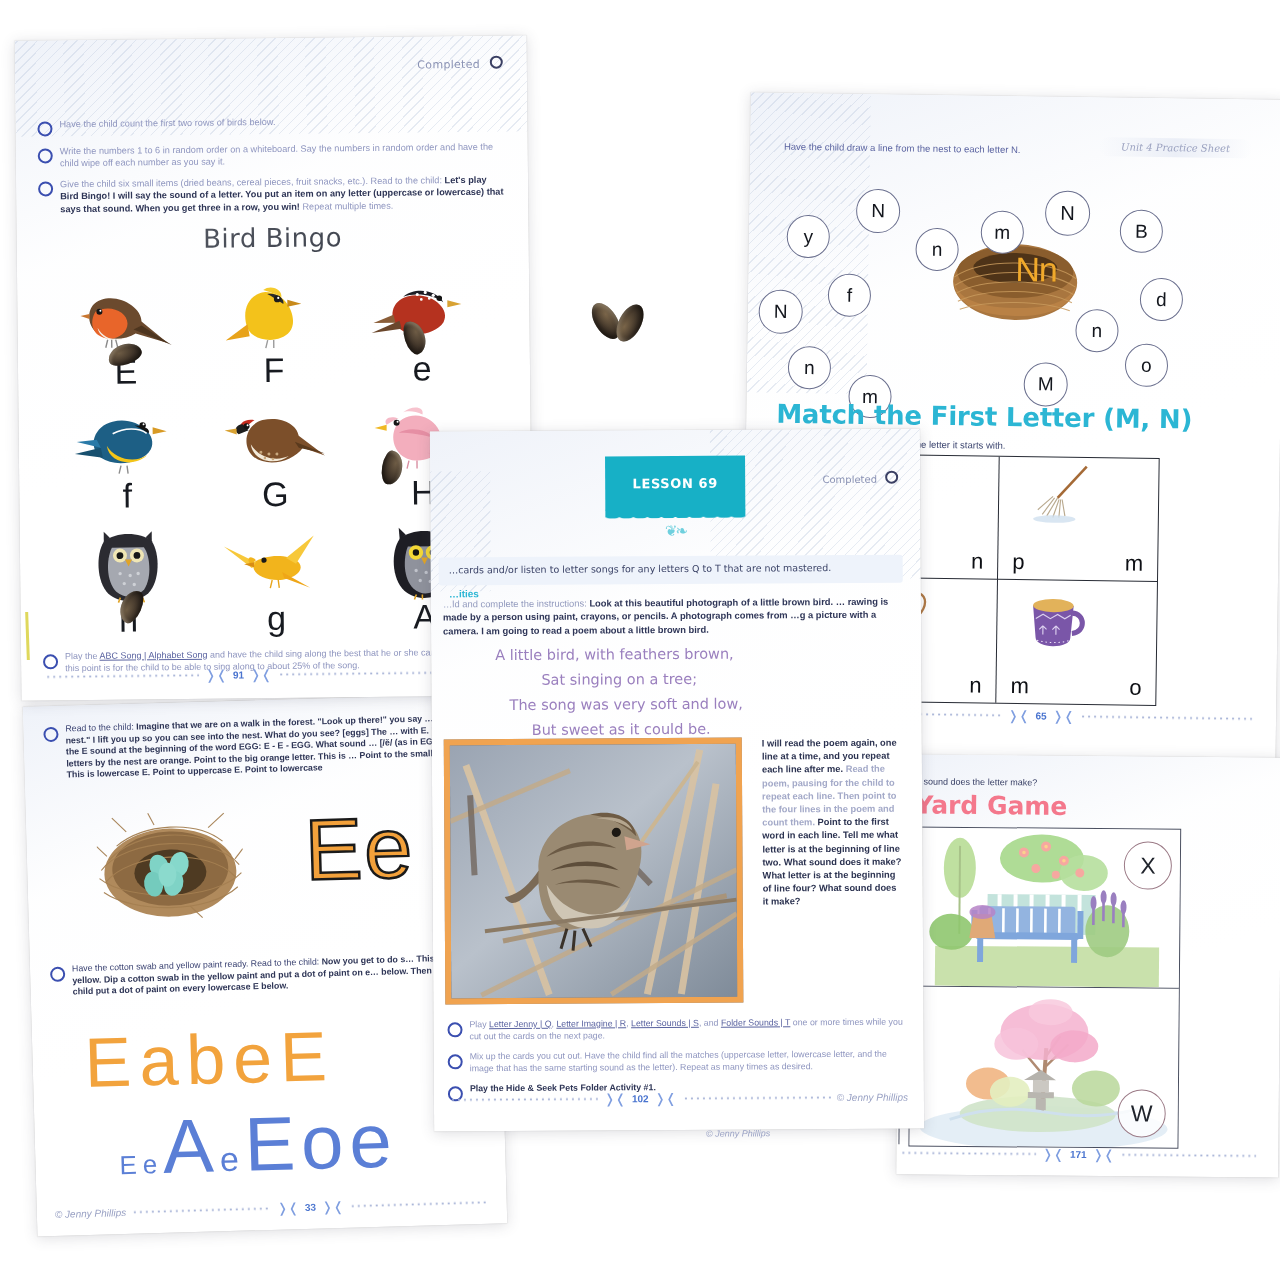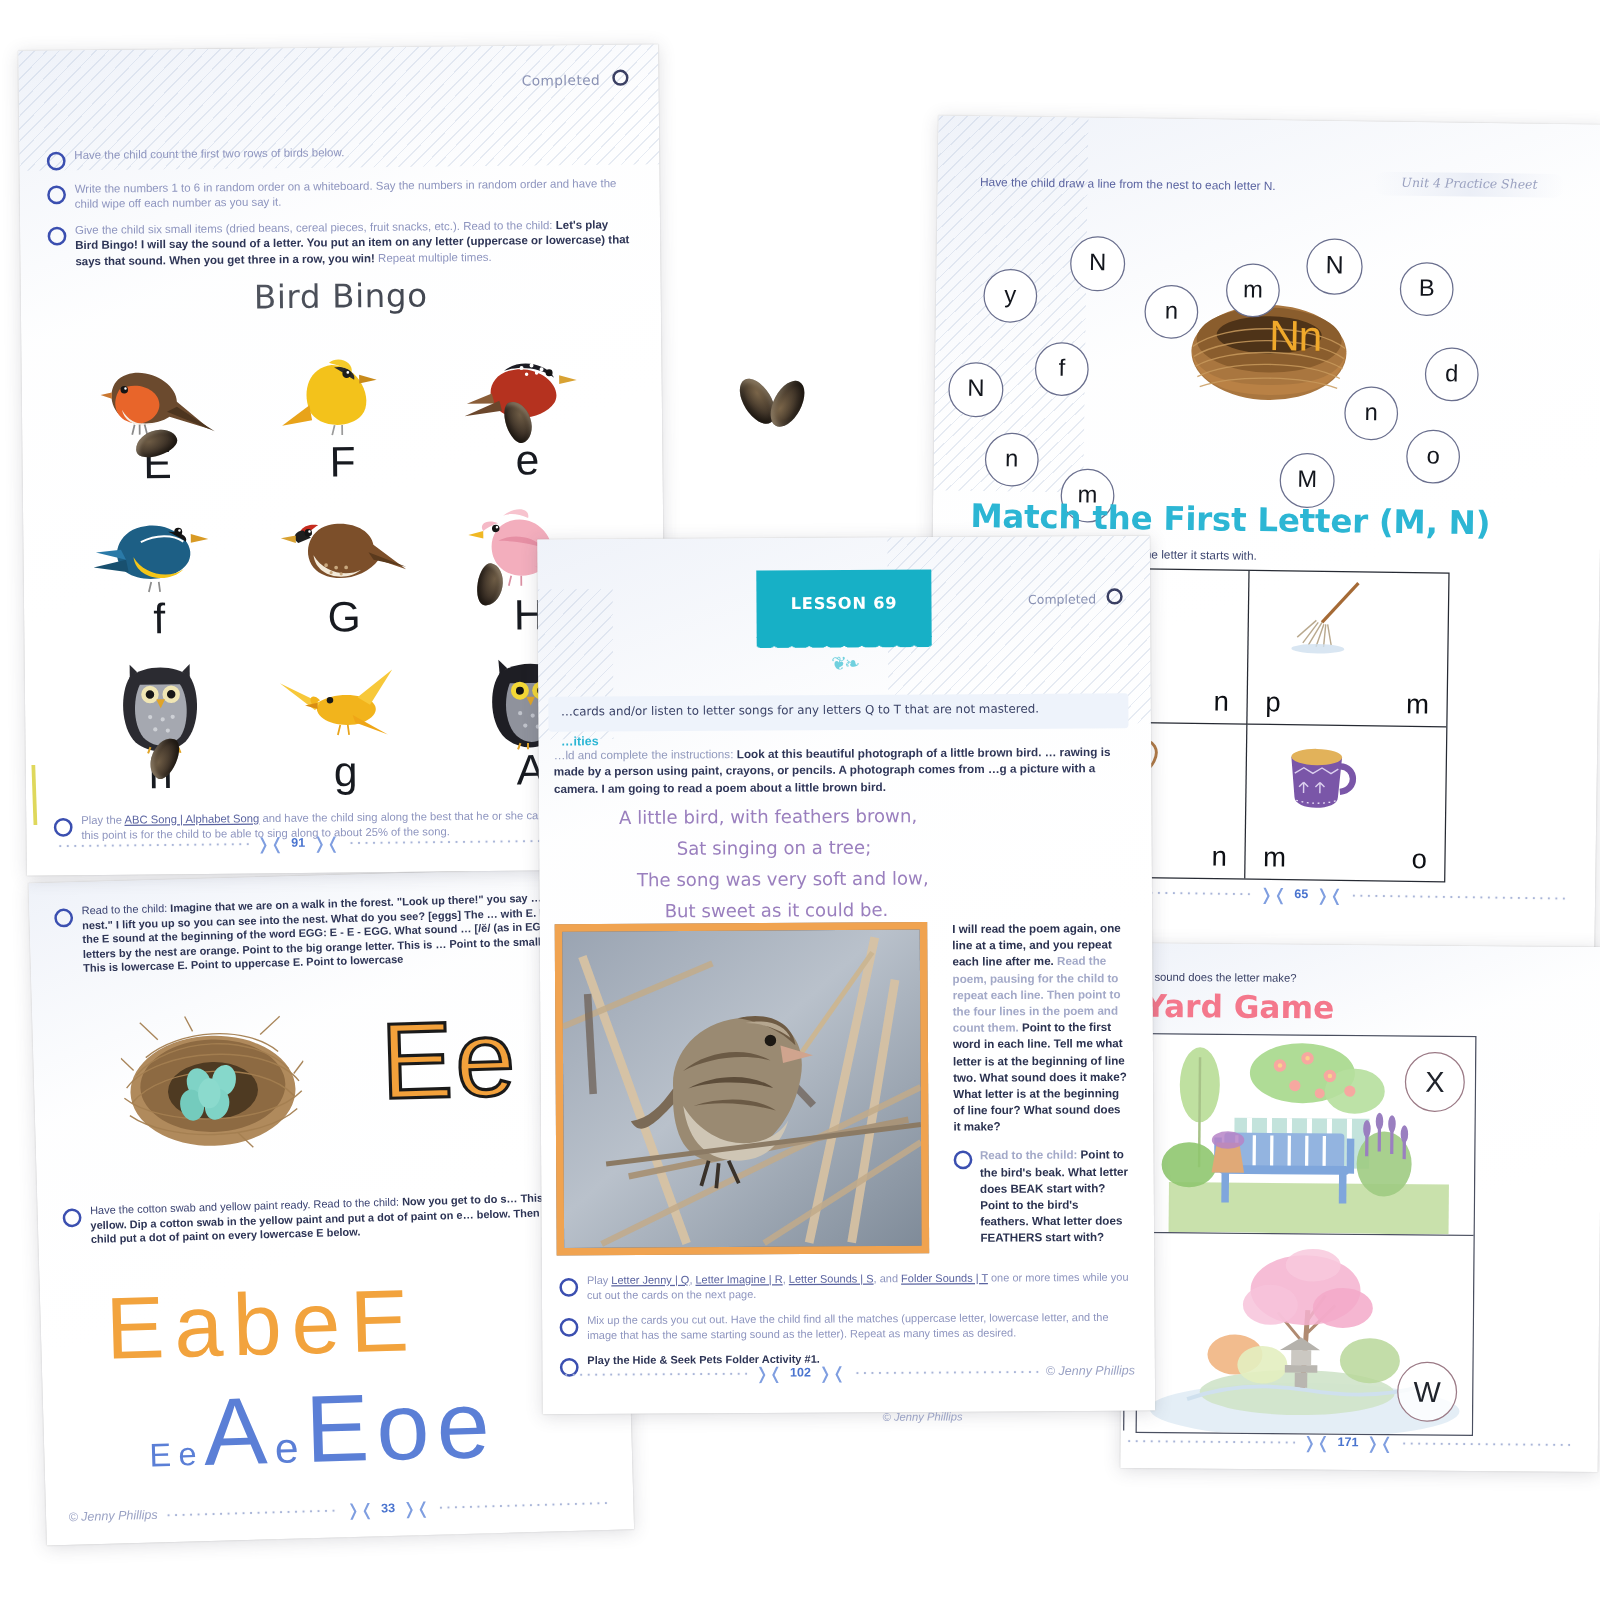--- a/index.html
+++ b/index.html
@@ -806,27 +806,20 @@
           </g>
       </svg>
     </div>
 
     <div class="c-col">
       <div>
         <b>I will read the poem again, one line at a time, and you repeat each line after me.</b>
         <span class="faint">Read the poem, pausing for the child to repeat each line. Then point to the four lines in the poem and count them.</span>
         <b>Point to the first word in each line. Tell me what letter is at the beginning of line two. What sound does it make? What letter is at the beginning of line four? What sound does it make?</b>
       </div>
-      <div class="bull">
-        <div class="b-dot"></div>
-        <div>
-          <span class="faint">Read to the child:</span>
-          <b>Point to the bird's beak. What letter does BEAK start with? Point to the bird's feathers. What letter does FEATHERS start with?</b>
-        </div>
-      </div>
     </div>
 
     <div class="bottombullets bullets">
       <div class="b-row">
         <div class="b-dot"></div>
         <div class="b-txt">
           Play <u>Letter Jenny | Q</u>,
           <u>Letter Imagine | R</u>,
           <u>Letter Sounds | S</u>, and
           <u>Folder Sounds | T</u>

